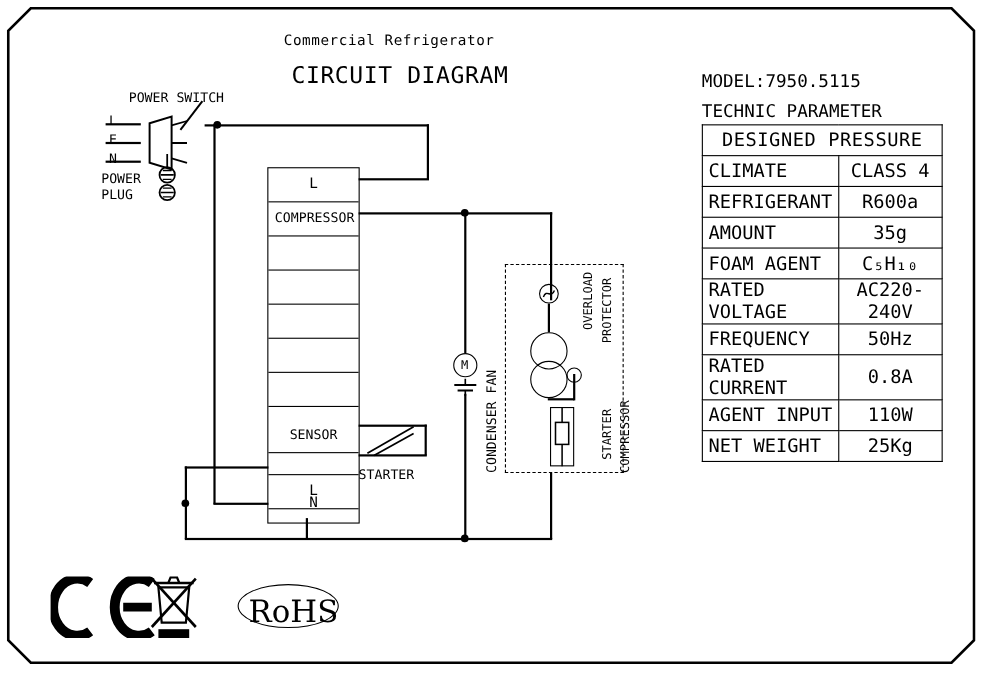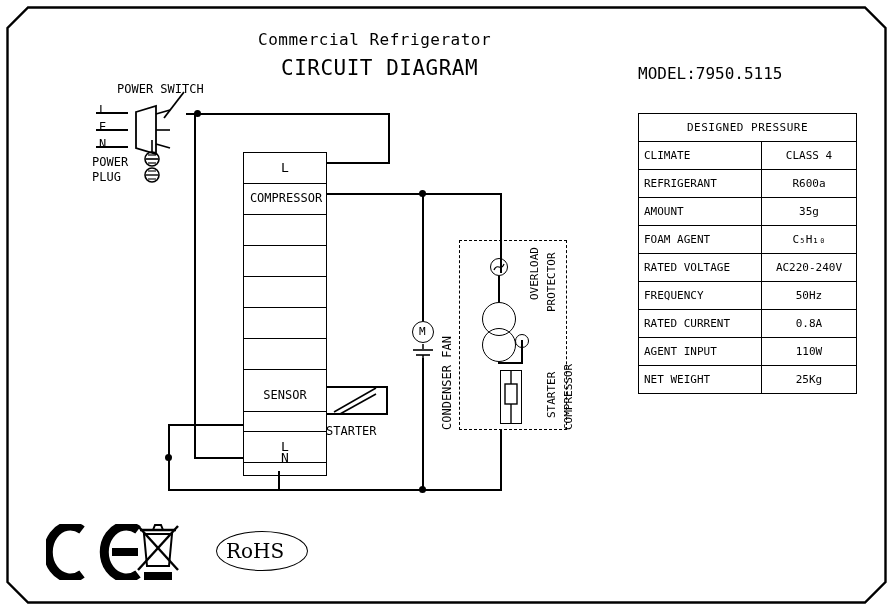--- a/index.html
+++ b/index.html
@@ -25,21 +25,21 @@
     height: 598px;
   }
   .abs { position: absolute; }
   .txt {
     position: absolute;
     white-space: nowrap;
     color: #000;
     font-family: "DejaVu Sans Mono", monospace;
   }
   .title1 {
-    font-size: 16px;
+    font-size: 13px;
     letter-spacing: 0.5px;
   }
   .title2 {
     font-size: 21px;
     letter-spacing: 0.5px;
   }
   .lbl-sm { font-size: 12px; }
   .lbl-xs { font-size: 11px; }
   .model { font-size: 16px; }
   .vert {
@@ -98,21 +98,21 @@
     box-sizing: border-box;
   }
   
   .spec-table {
     position: absolute;
     left: 638px;
     top: 113px;
     width: 219px;
     border-collapse: collapse;
     font-family: "DejaVu Sans Mono", monospace;
-    font-size: 11px;
+    font-size: 17px;
   }
   .spec-table td {
     border: 1.4px solid #000;
     height: 27px;
     padding: 0 5px;
     color: #000;
   }
   .spec-table td.head {
     text-align: center;
     letter-spacing: 0.5px;
@@ -131,37 +131,38 @@
     width: 92px;
     height: 40px;
     border: 1.8px solid #000;
     border-radius: 50%;
     box-sizing: border-box;
   }
   .rohs-text {
     position: absolute;
     left: 226px;
     top: 539px;
-    font-size: 20px;
+    font-size: 28px;
     font-family: "DejaVu Serif", serif;
   }
   .ce-wrap { position: absolute; left: 46px; top: 524px; }
 </style>
 </head>
 <body>
 
 <div id="page">
 
   <svg class="outer-frame" width="881" height="598" viewBox="0 0 881 598">
     <path d="M 22,1.5 L 859,1.5 L 879.5,22 L 879.5,576 L 859,596.5 L 22,596.5 L 1.5,576 L 1.5,22 Z" fill="none" stroke="#000" stroke-width="2.4"></path>
   </svg>
 
   <div class="txt title1" style="left:258px; top:30px;">Commercial Refrigerator</div>
-  <div class="txt title2" style="left:265px; top:56px;margin-left:16px;">CIRCUIT DIAGRAM</div>
+  <div class="txt title2" style="left:265px; top:56px;">CIRCUIT DIAGRAM</div>
   <div class="txt model" style="left:638px; top:64px;">MODEL:7950.5115</div>
+  <div class="txt model" style="left:638px; top:91px;">TECHNIC  PARAMETER</div>
 
   <div class="txt lbl-sm" style="left:117px; top:82px;">POWER SWITCH</div>
 
   <svg class="abs" style="left:126px; top:104px;" width="60" height="58" viewBox="0 0 60 58">
     <path d="M 10,8 L 30,2 L 30,50 L 10,44 Z" fill="#fff" stroke="#000" stroke-width="1.8"></path>
     <line x1="30" y1="10" x2="44" y2="6" stroke="#000" stroke-width="1.6"></line>
     <line x1="30" y1="26" x2="44" y2="26" stroke="#000" stroke-width="1.6"></line>
     <line x1="30" y1="40" x2="44" y2="44" stroke="#000" stroke-width="1.6"></line>
   </svg>
 

